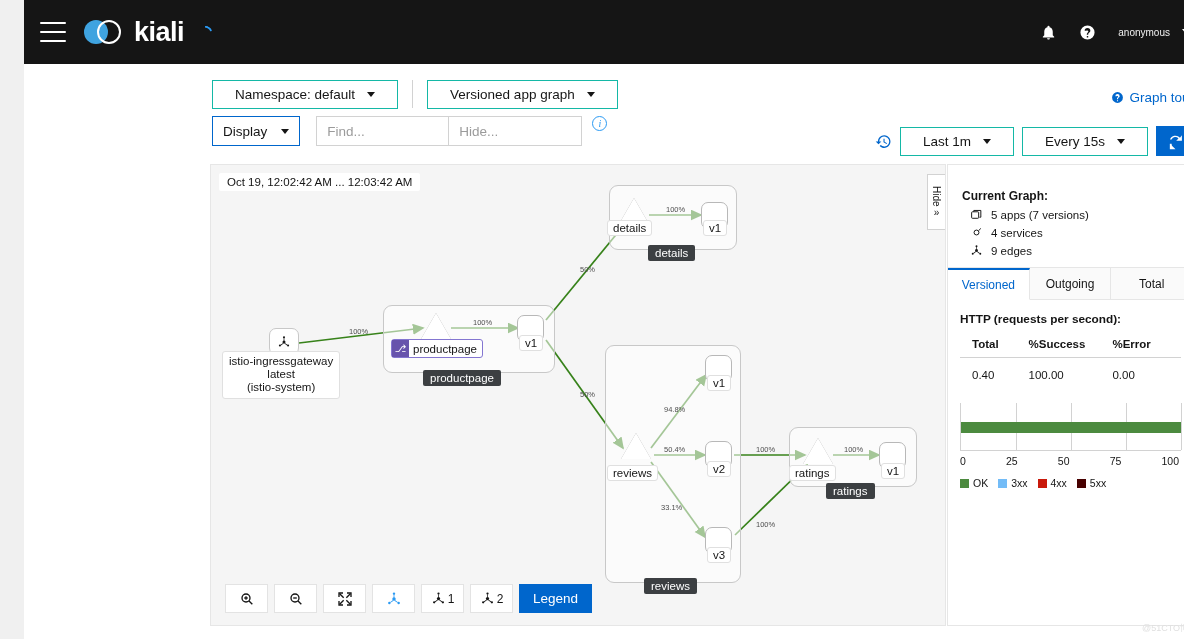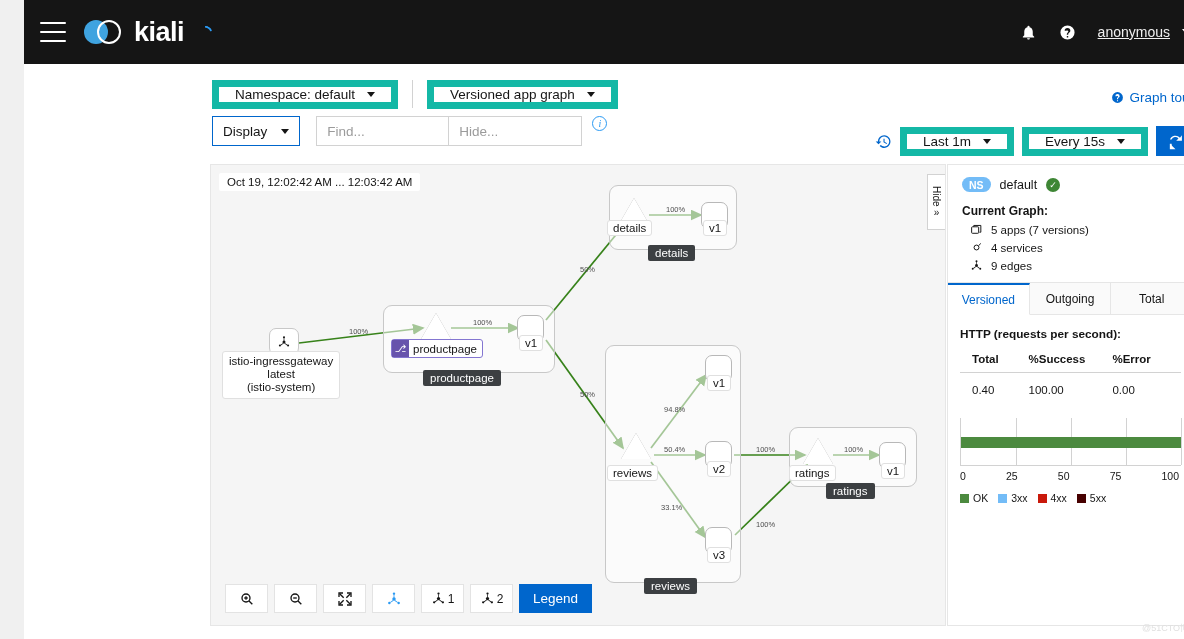--- a/index.html
+++ b/index.html
@@ -35,21 +35,21 @@
   .spinner-dash {
     margin-left: 16px; width: 12px; height: 12px;
     border: 2px solid transparent; border-top-color: #2b9af3;
     border-radius: 50%; transform: rotate(35deg);
   }
   .masthead-right {
     margin-left: auto; display: flex; align-items: center; gap: 22px;
     padding-right: 16px; color: #fff;
   }
   .icon-btn { cursor: pointer; display: flex; align-items: center; color: #fff; }
-  .user-name { font-size: 14px; color: #f0f0f0; text-decoration: underline; }
+  .user-name { font-size: 10px; color: #f0f0f0; }
   .caret {
     width: 0; height: 0; border-left: 5px solid transparent;
     border-right: 5px solid transparent; border-top: 6px solid #fff;
   }
   .user-area { display: flex; align-items: center; gap: 12px; cursor: pointer; }
 
   
   .sidebar {
     position: absolute; top: 64px; left: 0; width: 172px; height: 575px;
     background: #212427;
@@ -69,23 +69,23 @@
     position: absolute; top: 64px; left: 172px;
     width: 1012px; height: 575px; background: #fff;
   }
 
   
   .toolbar1 {
     position: absolute; top: 8px; left: 0; width: 1012px; height: 44px;
     display: flex; align-items: center; padding-left: 16px;
   }
   .select-box {
-    height: 29px; border: 7px solid #14b8a6; background: #fff;
+    height: 29px; border: 1px solid #14b8a6; background: #fff;
     display: inline-flex; align-items: center; gap: 12px;
-    padding: 0 16px; font-size: 13.5px; color: #151515; cursor: pointer;
+    padding: 0 22px; font-size: 13.5px; color: #151515; cursor: pointer;
   }
   .select-caret {
     width: 0; height: 0; border-left: 4.5px solid transparent;
     border-right: 4.5px solid transparent; border-top: 5.5px solid #151515;
   }
   .vdivider { width: 1px; height: 28px; background: #d2d2d2; margin: 0 14px; }
   .graph-tour {
     position: absolute; right: 14px; top: 18px; display: flex;
     align-items: center; gap: 5px; color: #0066cc; font-size: 13.5px; cursor: pointer;
   }
@@ -517,25 +517,20 @@
             <path d="M11.4 5.5h1.2v5h-1.2zM10.6 13.6l.8.9-4.6 3.3-.8-1zM13.4 13.6l4.6 3.2-.8 1-4.6-3.3z"></path>
           </svg>
           <span>2</span>
         </div>
         <button class="legend-btn">Legend</button>
       </div>
     </div>
 
     <div class="side-panel">
       <div class="sp-header">
-        <div class="ns-row">
-          <span class="ns-badge">NS</span>
-          <span class="ns-name">default</span>
-          <span class="ok-check">✓</span>
-        </div>
         <div class="cg-title">Current Graph:</div>
 
         <div class="cg-row">
           <svg width="13" height="13" viewBox="0 0 24 24" fill="none" stroke="#151515" stroke-width="1.8">
             <rect x="3" y="7" width="13" height="12" rx="1.5"></rect>
               <path d="M7 7V4.5h13V17h-2.5"></path>
           </svg>
           <span>5 apps (7 versions)</span>
         </div>
         <div class="cg-row">

